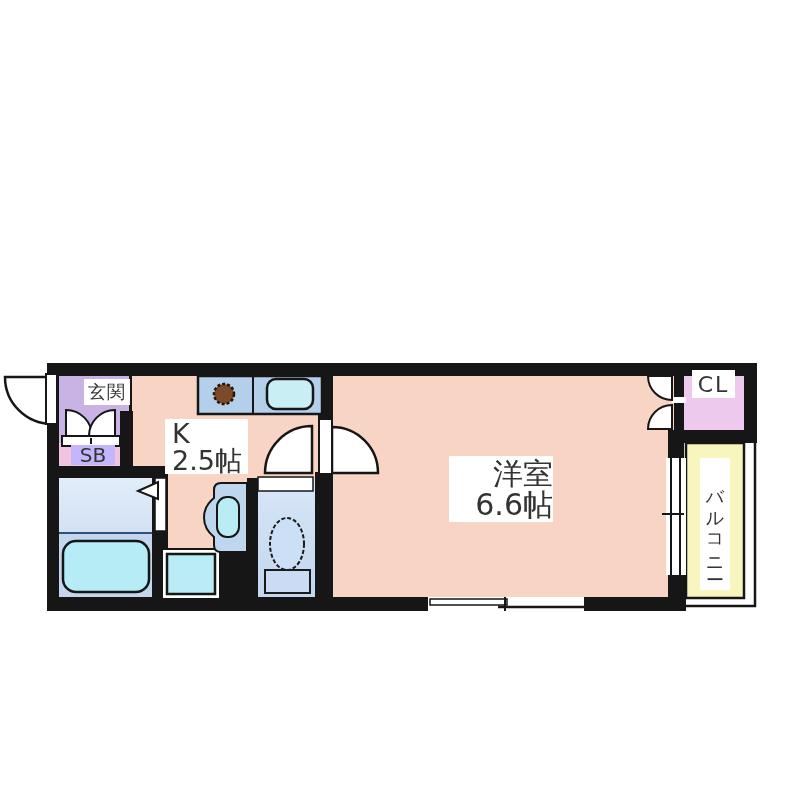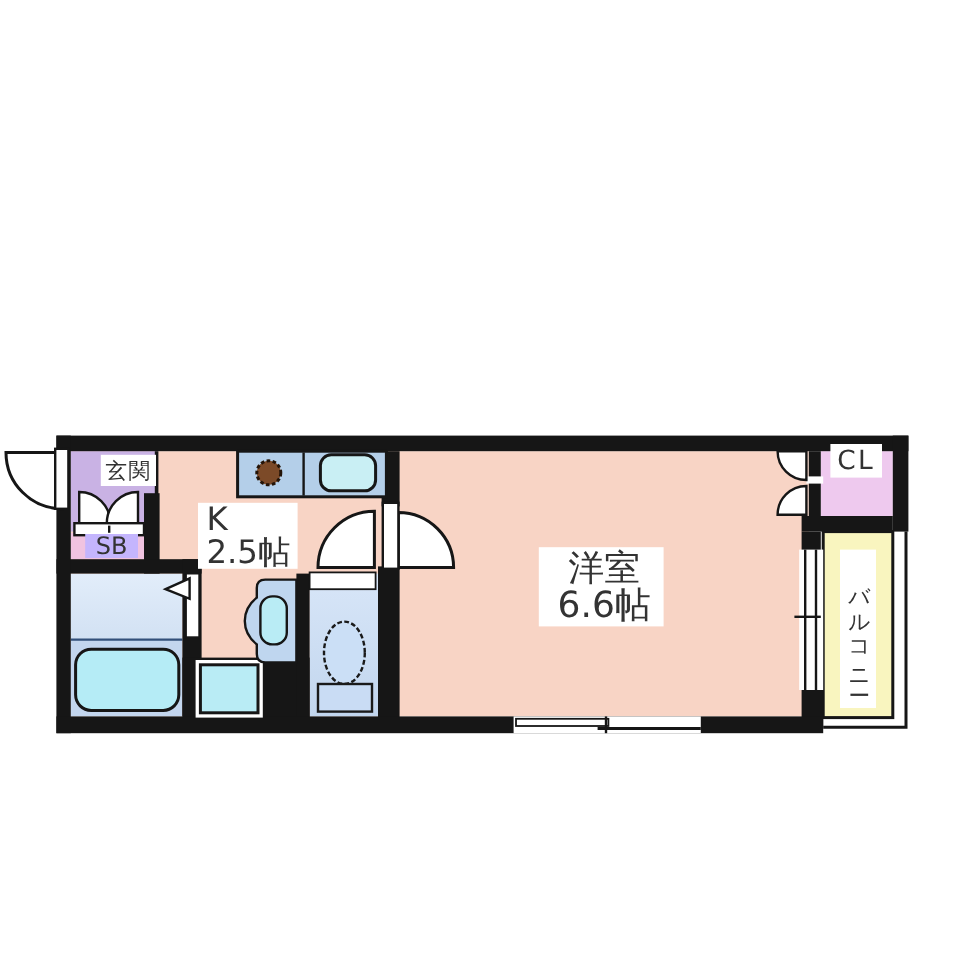--- a/index.html
+++ b/index.html
@@ -7,21 +7,21 @@
          font-family:"DejaVu Sans",sans-serif;}
   #plan-svg{position:absolute;left:0;top:0;}
   .lbl{position:absolute;background:#ffffff;color:#333333;display:flex;
        align-items:center;justify-content:center;white-space:nowrap;}
   #lbl-entrance{left:72px;top:379px;width:46px;height:26px;font-size:18px;letter-spacing:1px;margin-left:12px;}
   #lbl-sb{left:71px;top:445px;width:44px;height:20px;font-size:20px;background:#c4b5fd;}
   #lbl-k{left:165px;top:419px;width:83px;height:55px;flex-direction:column;
          align-items:flex-start;justify-content:center;padding-left:7px;box-sizing:border-box;
          font-size:27px;line-height:1.0;}
   #lbl-main{left:449px;top:456px;width:104px;height:66px;flex-direction:column;
-            align-items:center;justify-content:center;padding-left:5px;box-sizing:border-box;
+            align-items:flex-end;justify-content:center;padding-left:5px;box-sizing:border-box;
             font-size:30px;line-height:1.05;}
   #lbl-cl{left:692px;top:370px;width:43px;height:28px;font-size:22px;letter-spacing:2px;}
   #lbl-balcony{left:700px;top:458px;width:30px;height:132px;font-size:18px;
                writing-mode:vertical-rl;text-orientation:mixed;letter-spacing:3px;}
 </style>
 </head>
 <body>
 
 <div id="stage">
 

